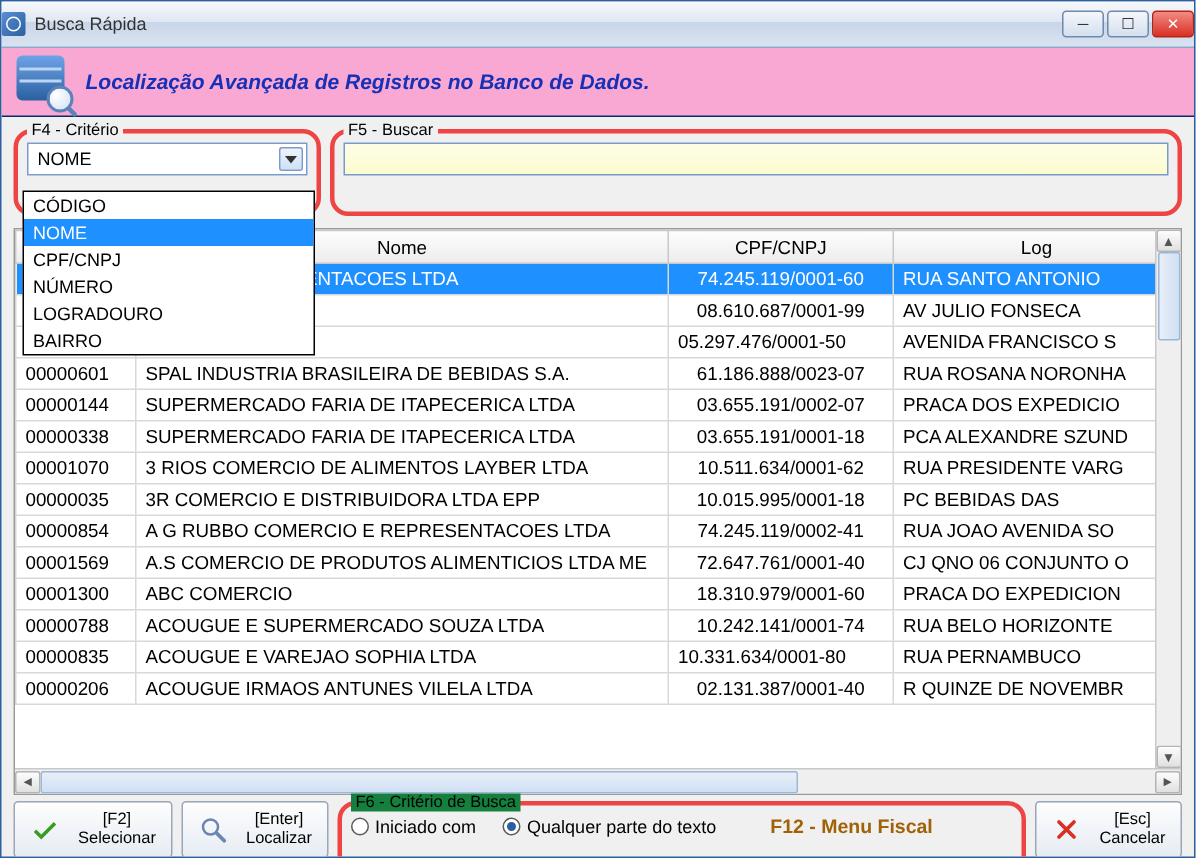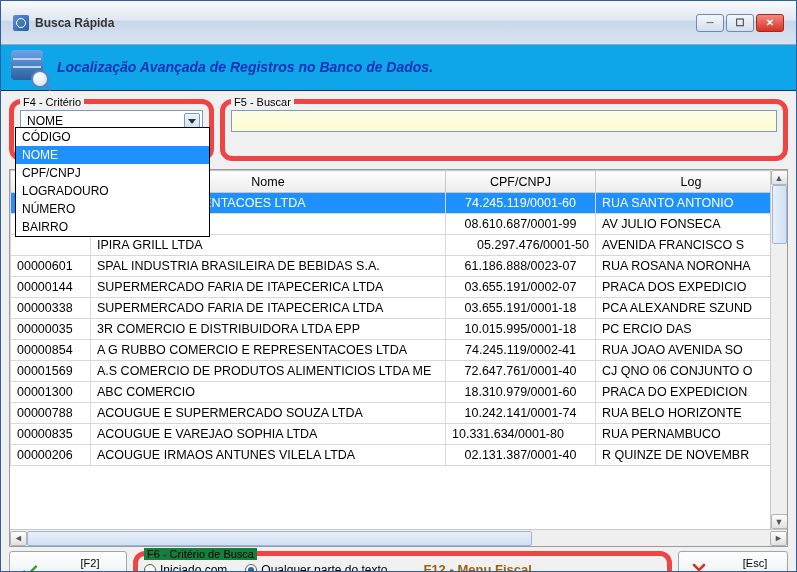--- a/index.html
+++ b/index.html
@@ -7,27 +7,26 @@
     margin: 0;
     font-family: "Segoe UI", Tahoma, sans-serif;
     font-size: 12px;
     background: #f0f0f0;
     width: 797px;
     height: 572px;
     overflow: hidden;
     border: 1px solid #2a5fa0;
   }
   .titlebar {
-    height: 44px;
+    height: 31px;
     background: linear-gradient(to bottom, #f8f9fb 0%, #dfe7f2 45%, #c9d6e8 46%, #d9e3f1 100%);
     border-bottom: 1px solid #8aa8c9;
     display: flex;
     align-items: center;
-    padding: 0 12px;
-    font-weight: bold;
+    padding: 0 0;
   }
   .titlebar .app-icon {
     width: 16px; height: 16px;
     margin-right: 6px;
     background: linear-gradient(135deg,#5a8ed6,#2a5fa0);
     border-radius: 2px;
     position: relative;
   }
   .titlebar .app-icon::after{
     content:""; position:absolute; inset:3px;
@@ -45,21 +44,21 @@
     background: linear-gradient(to bottom,#f4f7fb,#d4dfee);
     display:flex; align-items:center; justify-content:center;
     font-size:10px; color:#333;
   }
   .win-btn.close {
     background: linear-gradient(to bottom,#f28b82,#d93025);
     color:#fff; border-color:#b42318;
   }
 
   .header {
-    background: #0ea5e9;
+    background: #f9a8d4;
     border-bottom: 1px solid #0a2a6a;
     display:flex; align-items:center;
     padding: 6px 10px 8px 10px;
     height: 46px;
   }
   .header .logo {
     width: 34px; height: 34px;
     margin-right: 12px;
     position: relative;
   }
@@ -87,21 +86,21 @@
     font-weight:bold;
     font-style: italic;
     font-size: 14px;
   }
 
   .criteria-row {
     display:flex;
     padding: 0px 8px 4px 8px;
   }
   .fieldset {
-    border:5px solid #ef4444;
+    border:3px solid #ef4444;
     border-radius:12px;
     padding: 6px 6px 24px 6px;
     position:relative;
     margin-top:8px;
   }
   .fieldset .legend {
     position:absolute; top:-8px; left:6px;
     background:#f0f0f0; padding:0 3px; font-size:11px;
   }
   .fs-criterio { width: 205px; margin-right: 6px; }
@@ -216,21 +215,21 @@
     display:flex;
     align-items: stretch;
     padding: 4px 8px 8px 8px;
     gap: 6px;
   }
   .btn {
     border:1px solid #9aa7b8;
     border-radius:3px;
     background:linear-gradient(to bottom,#fdfdfd,#e6ecf3);
     padding: 4px 10px;
-    display:flex; align-items:center; gap:24px;
+    display:flex; align-items:center; gap:12px;
     cursor:pointer;
     font-size:11px;
     min-width:96px; height:38px;
   }
   .btn .icon { width:20px; height:20px; }
   .btn .lbl { text-align:center; line-height:1.15; }
   .icon-check{ }
   .icon-check svg{width:20px;height:20px;}
   .icon-search svg{width:20px;height:20px;}
   .icon-cancel svg{width:20px;height:20px;}
@@ -295,22 +294,22 @@
   <div class="fieldset fs-buscar">
     <div class="legend">F5 - Buscar</div>
     <input class="search-input" value="" style="">
   </div>
 </div>
 
 <div class="dropdown-list" id="ddlist">
     <div class="opt">CÓDIGO</div>
     <div class="opt selected">NOME</div>
     <div class="opt">CPF/CNPJ</div>
+    <div class="opt">NÚMERO</div>
     <div class="opt">LOGRADOURO</div>
-    <div class="opt">NÚMERO</div>
     <div class="opt">BAIRRO</div>
   </div>
 
 <div class="grid-wrap">
   <table class="grid">
     <thead>
       <tr>
         <th class="col-codigo">Código</th>
         <th class="col-nome">Nome</th>
         <th class="col-cpf">CPF/CNPJ</th>
@@ -326,21 +325,21 @@
         </tr>
         <tr>
           <td class="col-codigo"></td>
           <td class="col-nome">JIMARAES - ME</td>
           <td class="col-cpf" style="text-align: center;">08.610.687/0001-99</td>
           <td class="col-log">AV JULIO FONSECA</td>
         </tr>
         <tr>
           <td class="col-codigo"></td>
           <td class="col-nome">IPIRA GRILL LTDA</td>
-          <td class="col-cpf" style="text-align: right;">05.297.476/0001-50</td>
+          <td class="col-cpf" style="text-align: left;">05.297.476/0001-50</td>
           <td class="col-log">AVENIDA FRANCISCO S</td>
         </tr>
         <tr>
           <td class="col-codigo">00000601</td>
           <td class="col-nome"> SPAL INDUSTRIA BRASILEIRA DE BEBIDAS S.A.</td>
           <td class="col-cpf" style="text-align: center;">61.186.888/0023-07</td>
           <td class="col-log">RUA ROSANA NORONHA</td>
         </tr>
         <tr>
           <td class="col-codigo">00000144</td>
@@ -348,24 +347,30 @@
           <td class="col-cpf" style="text-align: center;">03.655.191/0002-07</td>
           <td class="col-log">PRACA DOS EXPEDICIO</td>
         </tr>
         <tr>
           <td class="col-codigo">00000338</td>
           <td class="col-nome"> SUPERMERCADO FARIA DE ITAPECERICA LTDA</td>
           <td class="col-cpf" style="text-align: center;">03.655.191/0001-18</td>
           <td class="col-log">PCA ALEXANDRE SZUND</td>
         </tr>
         <tr>
+          <td class="col-codigo">00001070</td>
+          <td class="col-nome">3 RIOS COMERCIO DE ALIMENTOS LAYBER LTDA</td>
+          <td class="col-cpf" style="text-align: center;">10.511.634/0001-62</td>
+          <td class="col-log">RUA PRESIDENTE VARG</td>
+        </tr>
+        <tr>
           <td class="col-codigo">00000035</td>
           <td class="col-nome">3R COMERCIO E DISTRIBUIDORA LTDA EPP</td>
           <td class="col-cpf" style="text-align: center;">10.015.995/0001-18</td>
-          <td class="col-log">PC ERCIO DAS</td>
+          <td class="col-log">PC BEBIDAS DAS</td>
         </tr>
         <tr>
           <td class="col-codigo">00000854</td>
           <td class="col-nome">A G RUBBO COMERCIO E REPRESENTACOES LTDA</td>
           <td class="col-cpf" style="text-align: center;">74.245.119/0002-41</td>
           <td class="col-log">RUA JOAO AVENIDA SO</td>
         </tr>
         <tr>
           <td class="col-codigo">00001569</td>
           <td class="col-nome">A.S COMERCIO DE PRODUTOS ALIMENTICIOS LTDA ME</td>
@@ -417,20 +422,32 @@
 <div class="footer">
   <div class="btn">
     <span class="icon icon-check">
       <svg viewBox="0 0 24 24">
           <path fill="#3a9d23" d="M9 16l-4-4-2 2 6 6L21 8l-2-2z"></path>
         </svg>
     </span>
     <span class="lbl">
       <div>[F2]</div>
       <div>Selecionar</div>
+    </span>
+  </div>
+  <div class="btn">
+    <span class="icon icon-search">
+      <svg viewBox="0 0 24 24">
+          <circle cx="10" cy="10" r="6" fill="none" stroke="#6a86b0" stroke-width="2"></circle>
+          <line x1="15" y1="15" x2="21" y2="21" stroke="#6a86b0" stroke-width="3" stroke-linecap="round"></line>
+        </svg>
+    </span>
+    <span class="lbl">
+      <div>[Enter]</div>
+      <div>Localizar</div>
     </span>
   </div>
 
   <div class="fieldset fs-busca-criterio">
     <div class="legend">F6 - Critério de Busca</div>
     <label class="radio">
       <span class="dot"></span>
       <span>Iniciado com</span>
     </label>
     <label class="radio checked">

